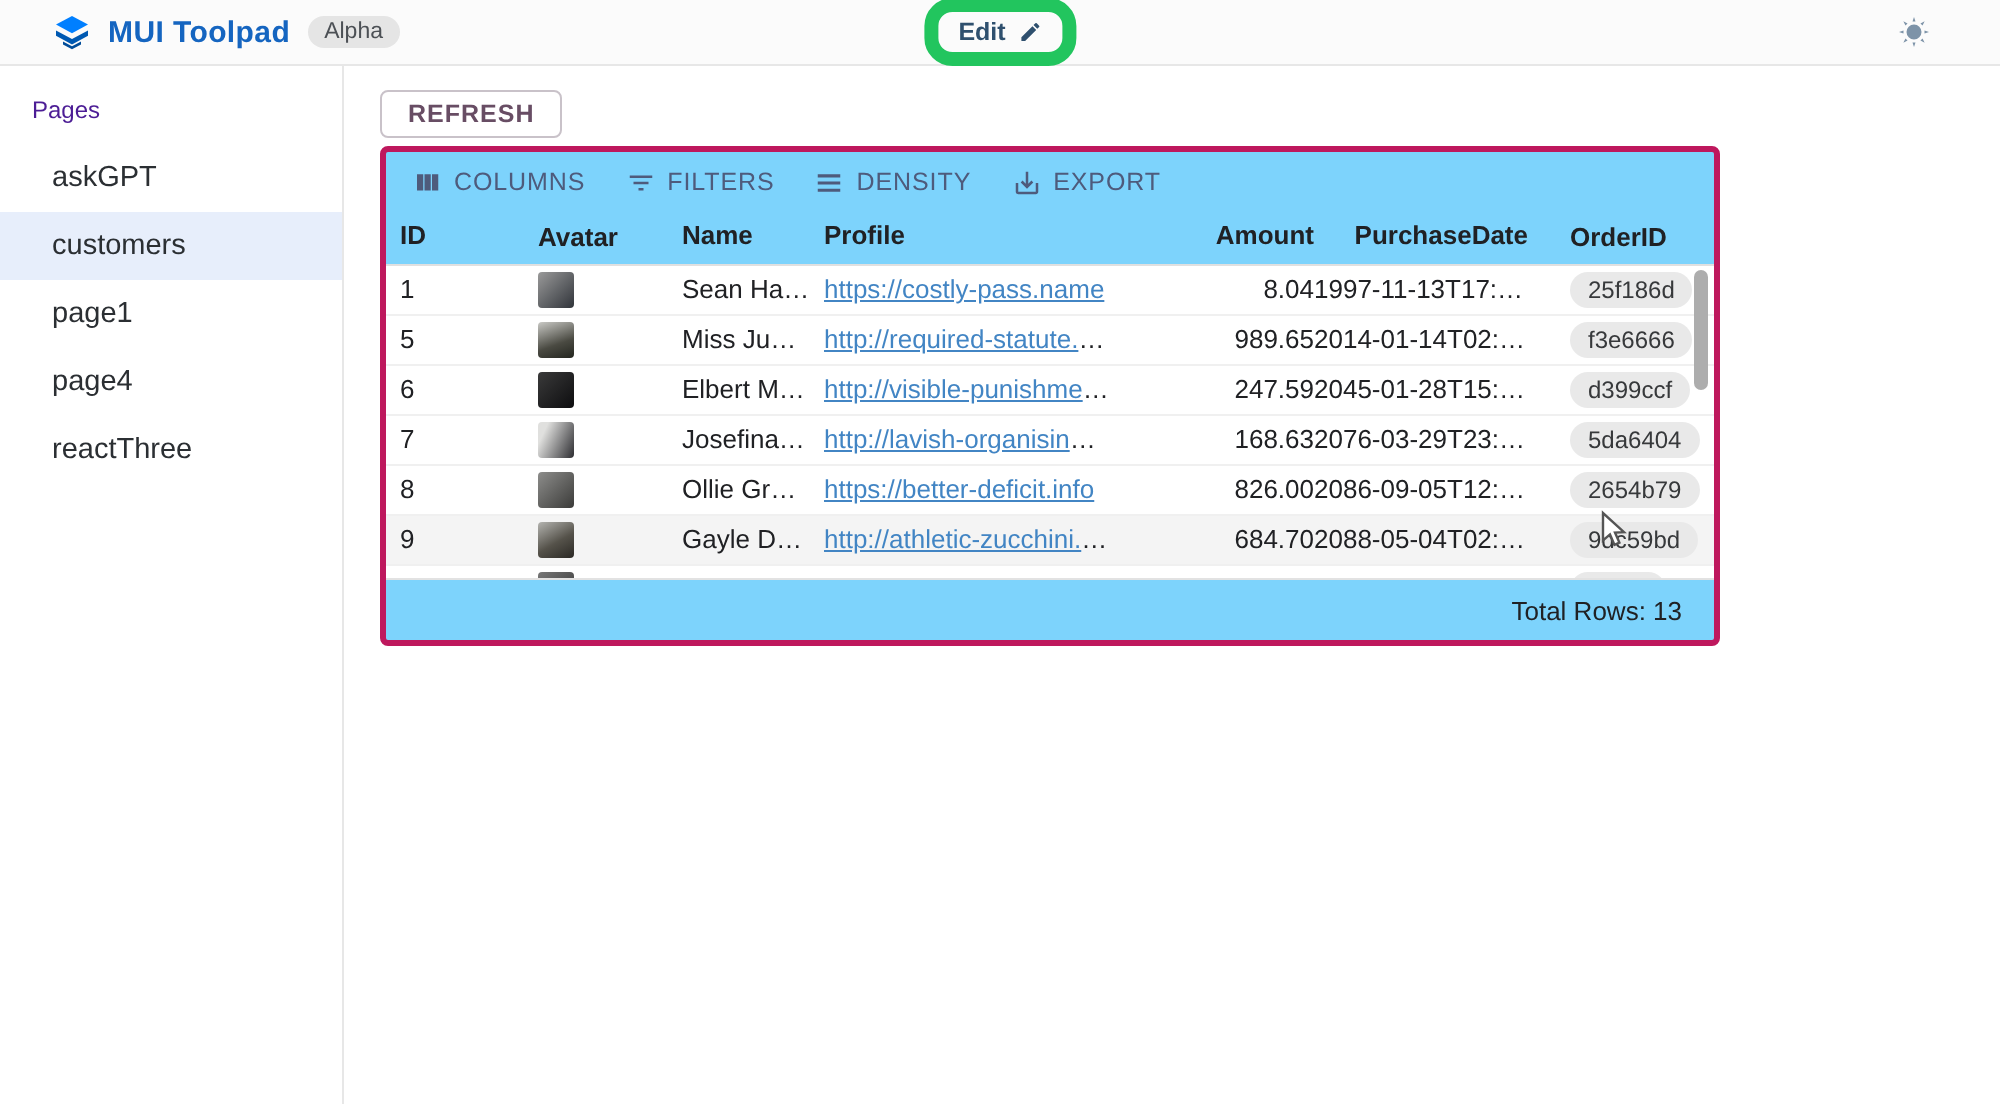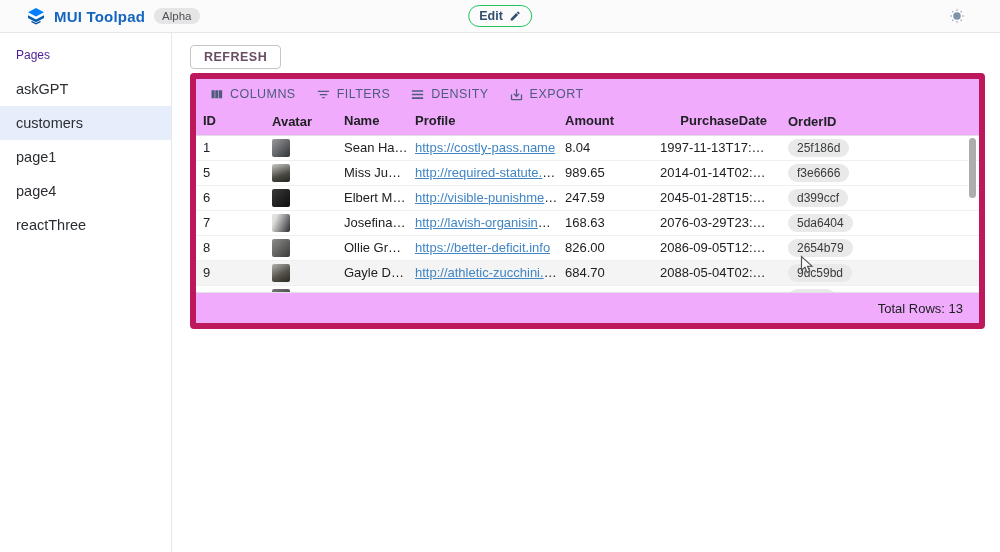--- a/index.html
+++ b/index.html
@@ -8,43 +8,43 @@
 
   
   .topbar { height:32px; background:#fbfbfb; border-bottom:1px solid #e7e7e7;
     display:flex; align-items:center; padding:0 12px; box-sizing:content-box; position:relative;justify-content:center; }
   .topbar-left { display:flex; align-items:center; gap:9px; margin-left:15px; }
   .app-title { font-size:15px; font-weight:700; color:var(--brand_blue); letter-spacing:.2px; }
   .alpha-chip { font-size:11.5px; color:#4c5055; background:#e5e5e5; border-radius:10px; padding:2px 8px; }
   .topbar-center { position:absolute; left:50%; transform:translateX(-50%);
     display:flex; align-items:center; gap:10px; }
   .preview-msg { color:var(--preview_text); font-size:13px; }
-  .edit-btn { display:flex; align-items:center; gap:6px; border:1px solid #22c55e;
+  .edit-btn { display:flex; align-items:center; gap:6px; border:7px solid #22c55e;
     background:transparent; border-radius:14px; padding:3px 10px; font-size:12.5px;
     font-weight:700; color:var(--edit_button_text); cursor:pointer; font-family:inherit; }
   .topbar-right { margin-left:auto; display:flex; align-items:center; margin-right:20px; }
   .theme-toggle { background:none; border:none; padding:2px; cursor:pointer; line-height:0; }
 
   
   .body-row { display:flex; height:519px; }
   .sidebar { width:172px; box-sizing:border-box; border-right:1px solid #e7e7e7; padding-top:8px; background:#fff; }
   .pages-label { font-size:12px; color:#4c1d95; padding:7px 16px 10px; }
-  .side-item { height:34px; display:flex; align-items:center; padding-left:16px;
+  .side-item { height:34px; display:flex; align-items:center; padding-left:26px;
     font-size:14.5px; color:#2b2f33; cursor:pointer; }
   .side-item.selected { background:var(--selected_page_bg); }
   .content { flex:1; padding:12px 15px 0 18px; box-sizing:border-box; }
 
   
   .refresh-btn { height:24px; padding:0 13px; font-size:12.5px; font-weight:700;
     letter-spacing:.5px; color:var(--refresh_button_text); background:#fff;
     border:1px solid #c9c2c9; border-radius:4px; cursor:pointer; font-family:inherit; }
 
   
-  .grid-panel { margin-top:4px; border:6px solid #be185d; border-radius:4px;
-    background:#f0abfc; width:795px; box-sizing:border-box; }
+  .grid-panel { margin-top:4px; border:3px solid #be185d; border-radius:4px;
+    background:#7dd3fc; width:670px; box-sizing:border-box; }
   .grid-toolbar { height:30px; display:flex; align-items:center; padding:0 8px; gap:10px; }
   .tb-btn { display:flex; align-items:center; gap:6px; border:none; background:none;
     color:var(--toolbar_button_text); font-size:12.5px; font-weight:500; letter-spacing:.45px;
     padding:4px 5px; cursor:pointer; font-family:inherit; }
   .tb-icon svg { display:block; }
 
   .grid-header { height:26px; display:flex; align-items:stretch;
     border-bottom:1px solid #e0e0e0; font-size:13px; font-weight:600; color:#202124; }
   .hcell { line-height:26px; cursor:pointer; }
 
@@ -52,21 +52,21 @@
   .grid-row { height:25px; display:flex; align-items:stretch;
     border-bottom:1px solid #f0f0f0; box-sizing:border-box; font-size:13px; color:#202124; background:#fff; }
   .grid-row.hovered { background:var(--row_hover_bg); }
 
   .cell { box-sizing:border-box; overflow:hidden; white-space:nowrap;
     text-overflow:ellipsis; display:block; line-height:24px; }
   .c-id       { width:69px;  padding-left:7px; }
   .c-avatar   { width:72px;  padding-left:7px; display:flex; align-items:center; }
   .c-name     { width:71px;  padding-left:7px; }
   .c-profile  { width:150px; padding-left:7px; }
-  .c-amount   { width:102px; padding-left:7px; }
+  .c-amount   { width:102px; padding-left:7px;text-align:right; }
   .c-purchase { width:117px; padding-right:10px; text-align:right; }
   .c-orderid  { flex:1; padding-left:11px; display:flex; align-items:center; }
 
   .profile-link { color:var(--link_blue); text-decoration:underline; overflow:hidden;
     text-overflow:ellipsis; white-space:nowrap; cursor:pointer; }
   .chip { display:inline-flex; align-items:center; justify-content:center; height:18px;
     min-width:48px; padding:0 9px; background:var(--chip_bg); border-radius:10px;
     font-size:12px; color:#37393b; box-sizing:border-box; }
   .avatar { width:18px; height:18px; border-radius:2px; flex:none; }
   .av0 { background:linear-gradient(135deg,#9a9a9a,#30343a); }

